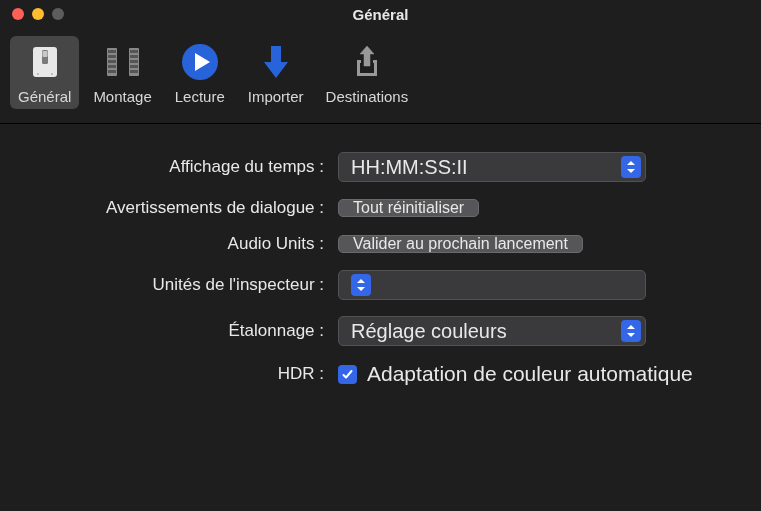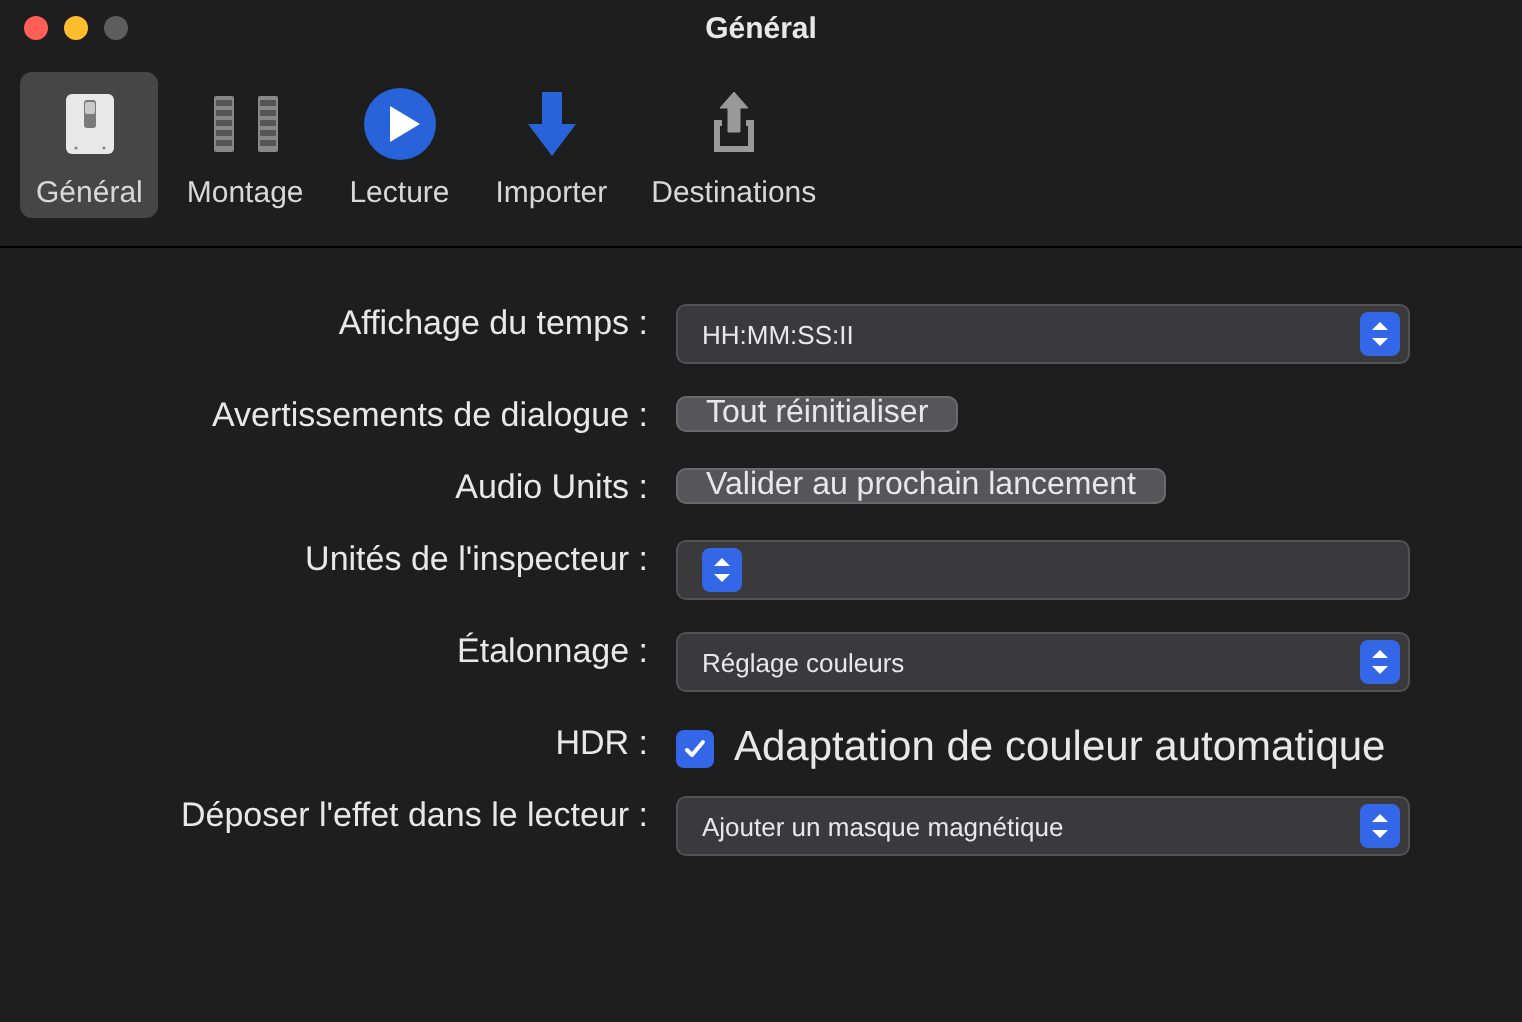--- a/index.html
+++ b/index.html
@@ -72,21 +72,21 @@
     }
     .toolbar-label {
       color: #d8d8d8;
       font-size: 15px;
     }
     .content {
       padding: 28px 28px 28px 12px;
     }
     .form-row {
       display: flex;
-      align-items: flex-start;
+      align-items: center;
       margin-bottom: 16px;
       gap: 14px;
     }
     .form-label {
       width: 312px;
       text-align: right;
       color: #e8e8e8;
       font-size: 17px;
     }
     .form-control-area {
@@ -94,24 +94,24 @@
     }
     .select-control {
       background: #3a3a3c;
       border: 0.5px solid #525254;
       border-radius: 5px;
       height: 30px;
       display: flex;
       align-items: center;
       padding: 0 4px 0 12px;
       color: #e8e8e8;
-      font-size: 13px;
+      font-size: 20px;
       cursor: pointer;
       position: relative;
-      width: 367px;
+      width: 308px;
     }
     .select-value {
       flex: 1;
     }
     .select-arrows {
       width: 20px;
       height: 22px;
       background: #3367e7;
       border-radius: 4px;
       display: flex;
@@ -296,27 +296,14 @@
         <div class="checkbox-box">
           <svg width="13" height="13" viewBox="0 0 13 13">
               <path d="M 2.5 7 L 5 9.5 L 10.5 3" stroke="#fff" stroke-width="2" fill="none" stroke-linecap="round" stroke-linejoin="round"></path>
             </svg>
         </div>
         <div class="checkbox-label">Adaptation de couleur automatique</div>
       </div>
     </div>
   </div>
 
-  <div class="form-row">
-    <div class="form-label">Déposer l'effet dans le lecteur :</div>
-    <div class="form-control-area">
-      <div class="select-control">
-        <span class="select-value">Ajouter un masque magnétique</span>
-        <span class="select-arrows">
-          <svg width="10" height="14" viewBox="0 0 10 14">
-              <path d="M 5 1 L 9 5 L 1 5 Z M 5 13 L 1 9 L 9 9 Z" fill="#fff"></path>
-            </svg>
-        </span>
-      </div>
-    </div>
-  </div>
 
 </div>
 
 </body></html>

